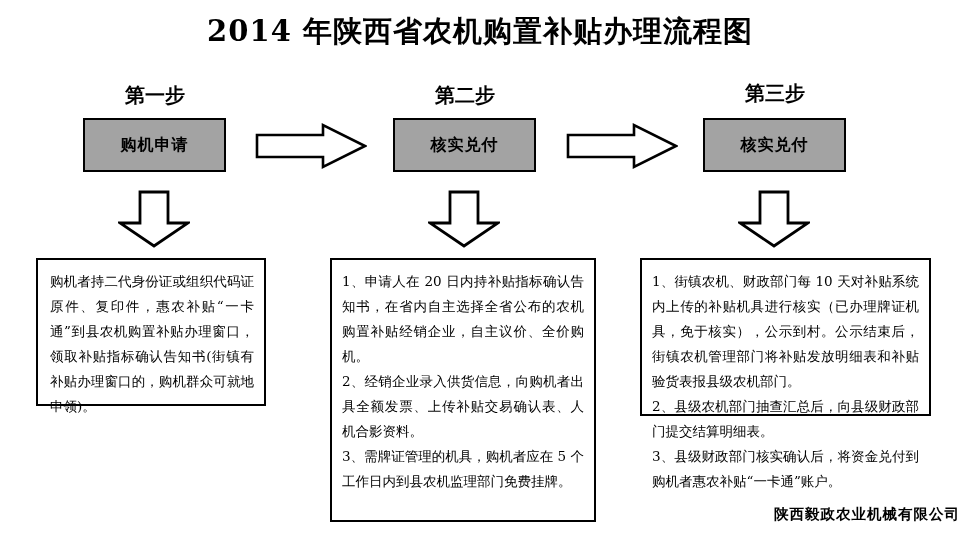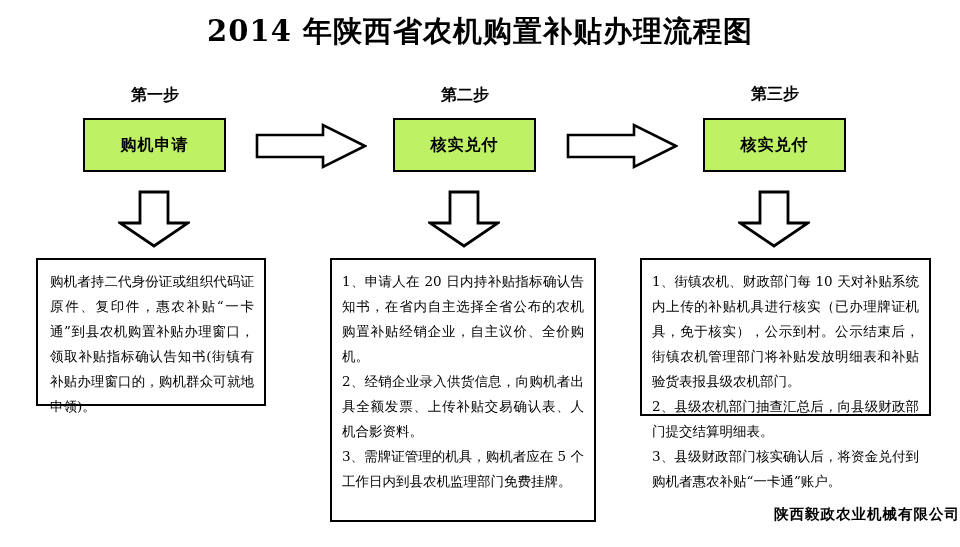--- a/index.html
+++ b/index.html
@@ -34,36 +34,36 @@
     white-space: nowrap;
   }
 
   
   .step-label {
     position: absolute;
     top: 83px;
     width: 220px;
     text-align: center;
     font-family: "DejaVu Serif", "Liberation Serif", serif;
-    font-size: 16px;
+    font-size: 20px;
     font-weight: bold;
     line-height: 24px;
     white-space: nowrap;
   }
   .step-label.s1 { left: 45px; }
   .step-label.s2 { left: 355px; }
   .step-label.s3 { left: 665px; font-family: Liberation Mono, monospace; }
 
   
   .stage-box {
     position: absolute;
     top: 118px;
     height: 54px;
     border: 2px solid #000000;
-    background: #bef264;
+    background: #a3a3a3;
     display: flex;
     align-items: center;
     justify-content: center;
     font-family: "DejaVu Serif", "Liberation Serif", serif;
     font-size: 16px;
     font-weight: bold;
     letter-spacing: 1px;
     white-space: nowrap;
     box-sizing: border-box;
   }

